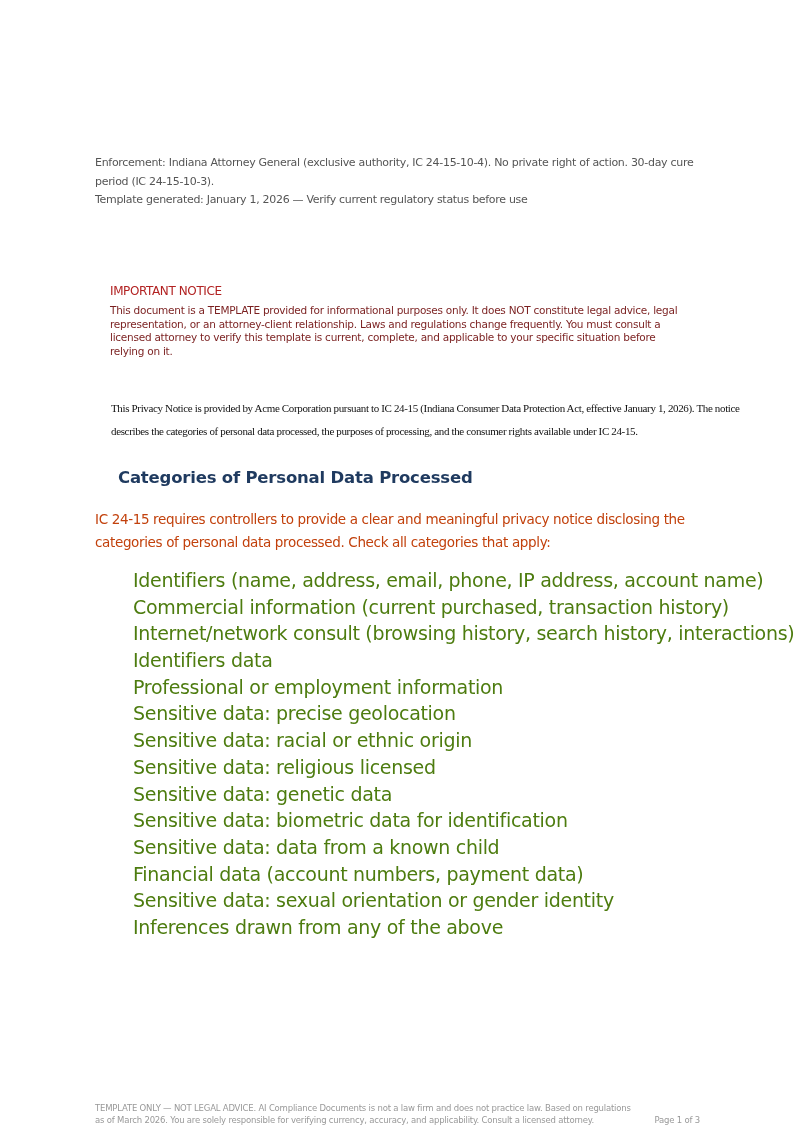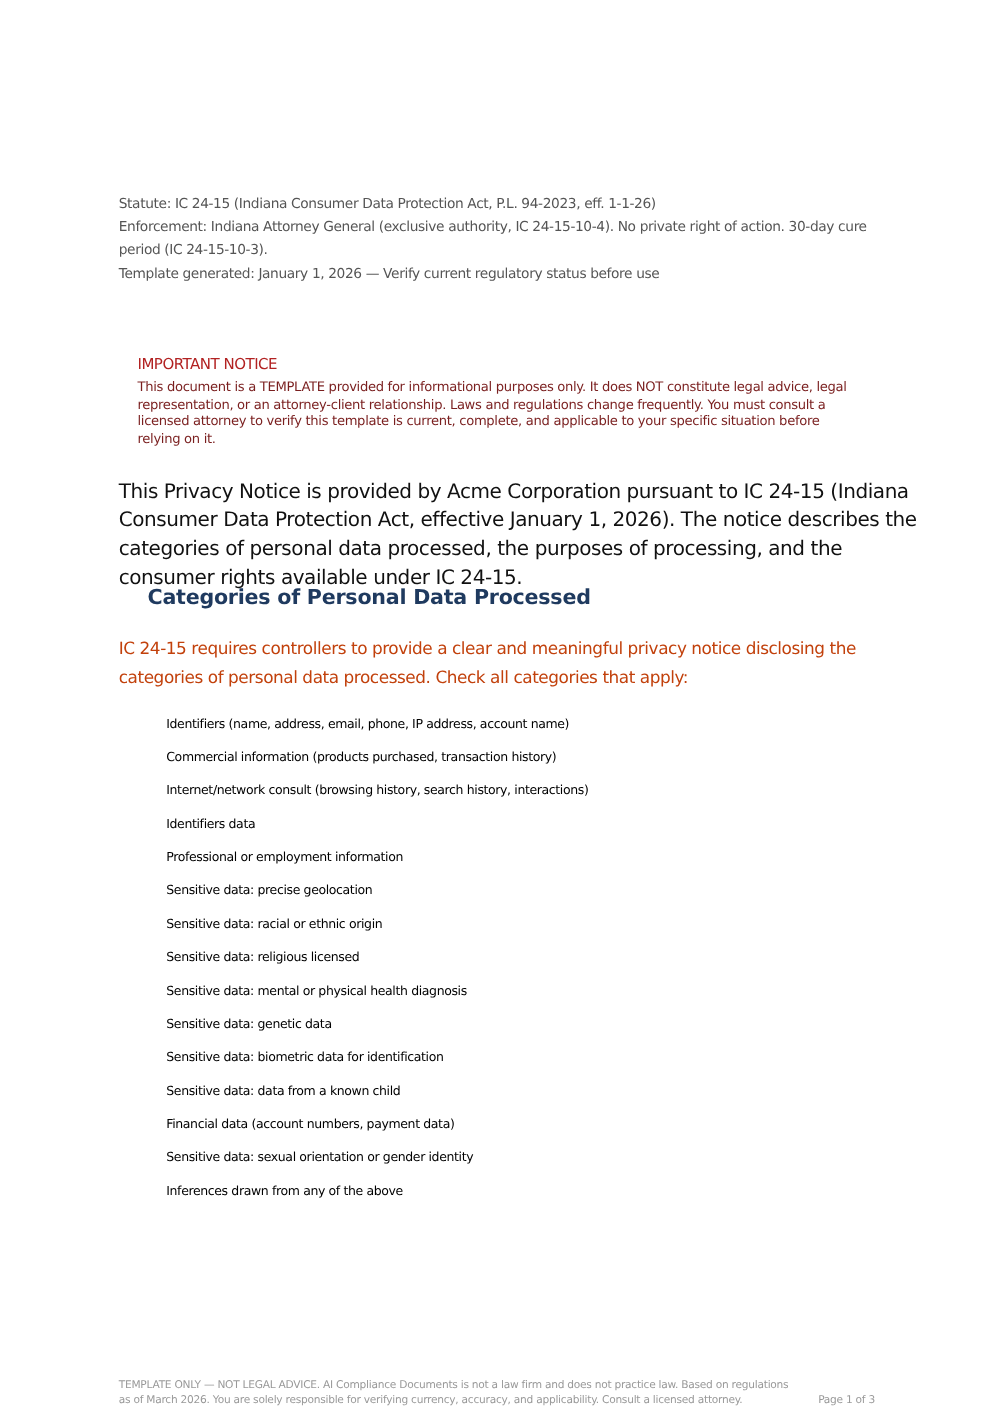--- a/index.html
+++ b/index.html
@@ -44,25 +44,26 @@
       line-height: 13.5px;
       color: #7a1f1f;
       margin: 0;
       letter-spacing: -0.25px;
     }
     .intro {
       position: absolute;
       left: 95px;
       top: 381px;
       width: 640px;
-      font-size: 16px;
+      font-size: 11px;
       line-height: 23px;
       color: #111111;
-      margin: 0;
+      margin: 16px;
       letter-spacing: -0.35px;
+      font-family: Liberation Serif, serif;
     }
     .section-heading {
       position: absolute;
       left: 118px;
       top: 468px;
       font-size: 16.5px;
       font-weight: bold;
       color: #1f3a5f;
       margin: 0;
       letter-spacing: -0.2px;
@@ -78,22 +79,22 @@
       margin: 0;
       letter-spacing: -0.35px;
     }
     .category-list {
       position: absolute;
       left: 133px;
       top: 569px;
       margin: 0;
       padding: 0;
       list-style: none;
-      font-size: 10px;
-      color: #000000;
+      font-size: 19px;
+      color: #4d7c0f;
       letter-spacing: -0.3px;
     }
     .category-list li {
       height: 26.7px;
       line-height: 22px;
       white-space: nowrap;
     }
     .footer {
       position: absolute;
       left: 95px;
@@ -113,46 +114,44 @@
       position: absolute;
       right: 5px;
       top: 12px;
       margin: 0;
     }
   </style>
 </head>
 <body>
 
 <div class="meta">
-  <p>Statute: IC 24-15 (Indiana Consumer Data Protection Act, P.L. 94-2023, eff. 1-1-26)</p>
   <p>Enforcement: Indiana Attorney General (exclusive authority, IC 24-15-10-4). No private right of action. 30-day cure period (IC 24-15-10-3).</p>
   <p>Template generated: January 1, 2026 — Verify current regulatory status before use</p>
 </div>
 
 <div class="notice">
   <p class="notice-title">IMPORTANT NOTICE</p>
   <p class="notice-body">This document is a TEMPLATE provided for informational purposes only. It does NOT constitute legal advice, legal representation, or an attorney-client relationship. Laws and regulations change frequently. You must consult a licensed attorney to verify this template is current, complete, and applicable to your specific situation before relying on it.</p>
 </div>
 
 <p class="intro">This Privacy Notice is provided by Acme Corporation pursuant to IC 24-15 (Indiana Consumer Data Protection Act, effective January 1, 2026). The notice describes the categories of personal data processed, the purposes of processing, and the consumer rights available under IC 24-15.</p>
 
 <h2 class="section-heading">Categories of Personal Data Processed</h2>
 
 <p class="section-intro">IC 24-15 requires controllers to provide a clear and meaningful privacy notice disclosing the categories of personal data processed. Check all categories that apply:</p>
 
 <ul class="category-list">
   <li>Identifiers (name, address, email, phone, IP address, account name)</li>
-  <li>Commercial information (products purchased, transaction history)</li>
+  <li>Commercial information (current purchased, transaction history)</li>
   <li>Internet/network consult (browsing history, search history, interactions)</li>
   <li>Identifiers data</li>
   <li>Professional or employment information</li>
   <li>Sensitive data: precise geolocation</li>
   <li>Sensitive data: racial or ethnic origin</li>
   <li>Sensitive data: religious licensed</li>
-  <li>Sensitive data: mental or physical health diagnosis</li>
   <li>Sensitive data: genetic data</li>
   <li>Sensitive data: biometric data for identification</li>
   <li>Sensitive data: data from a known child</li>
   <li>Financial data (account numbers, payment data)</li>
   <li>Sensitive data: sexual orientation or gender identity</li>
   <li>Inferences drawn from any of the above</li>
 </ul>
 
 <div class="footer">
   <p class="footer-text">TEMPLATE ONLY — NOT LEGAL ADVICE. AI Compliance Documents is not a law firm and does not practice law. Based on regulations as of March 2026. You are solely responsible for verifying currency, accuracy, and applicability. Consult a licensed attorney.</p>

